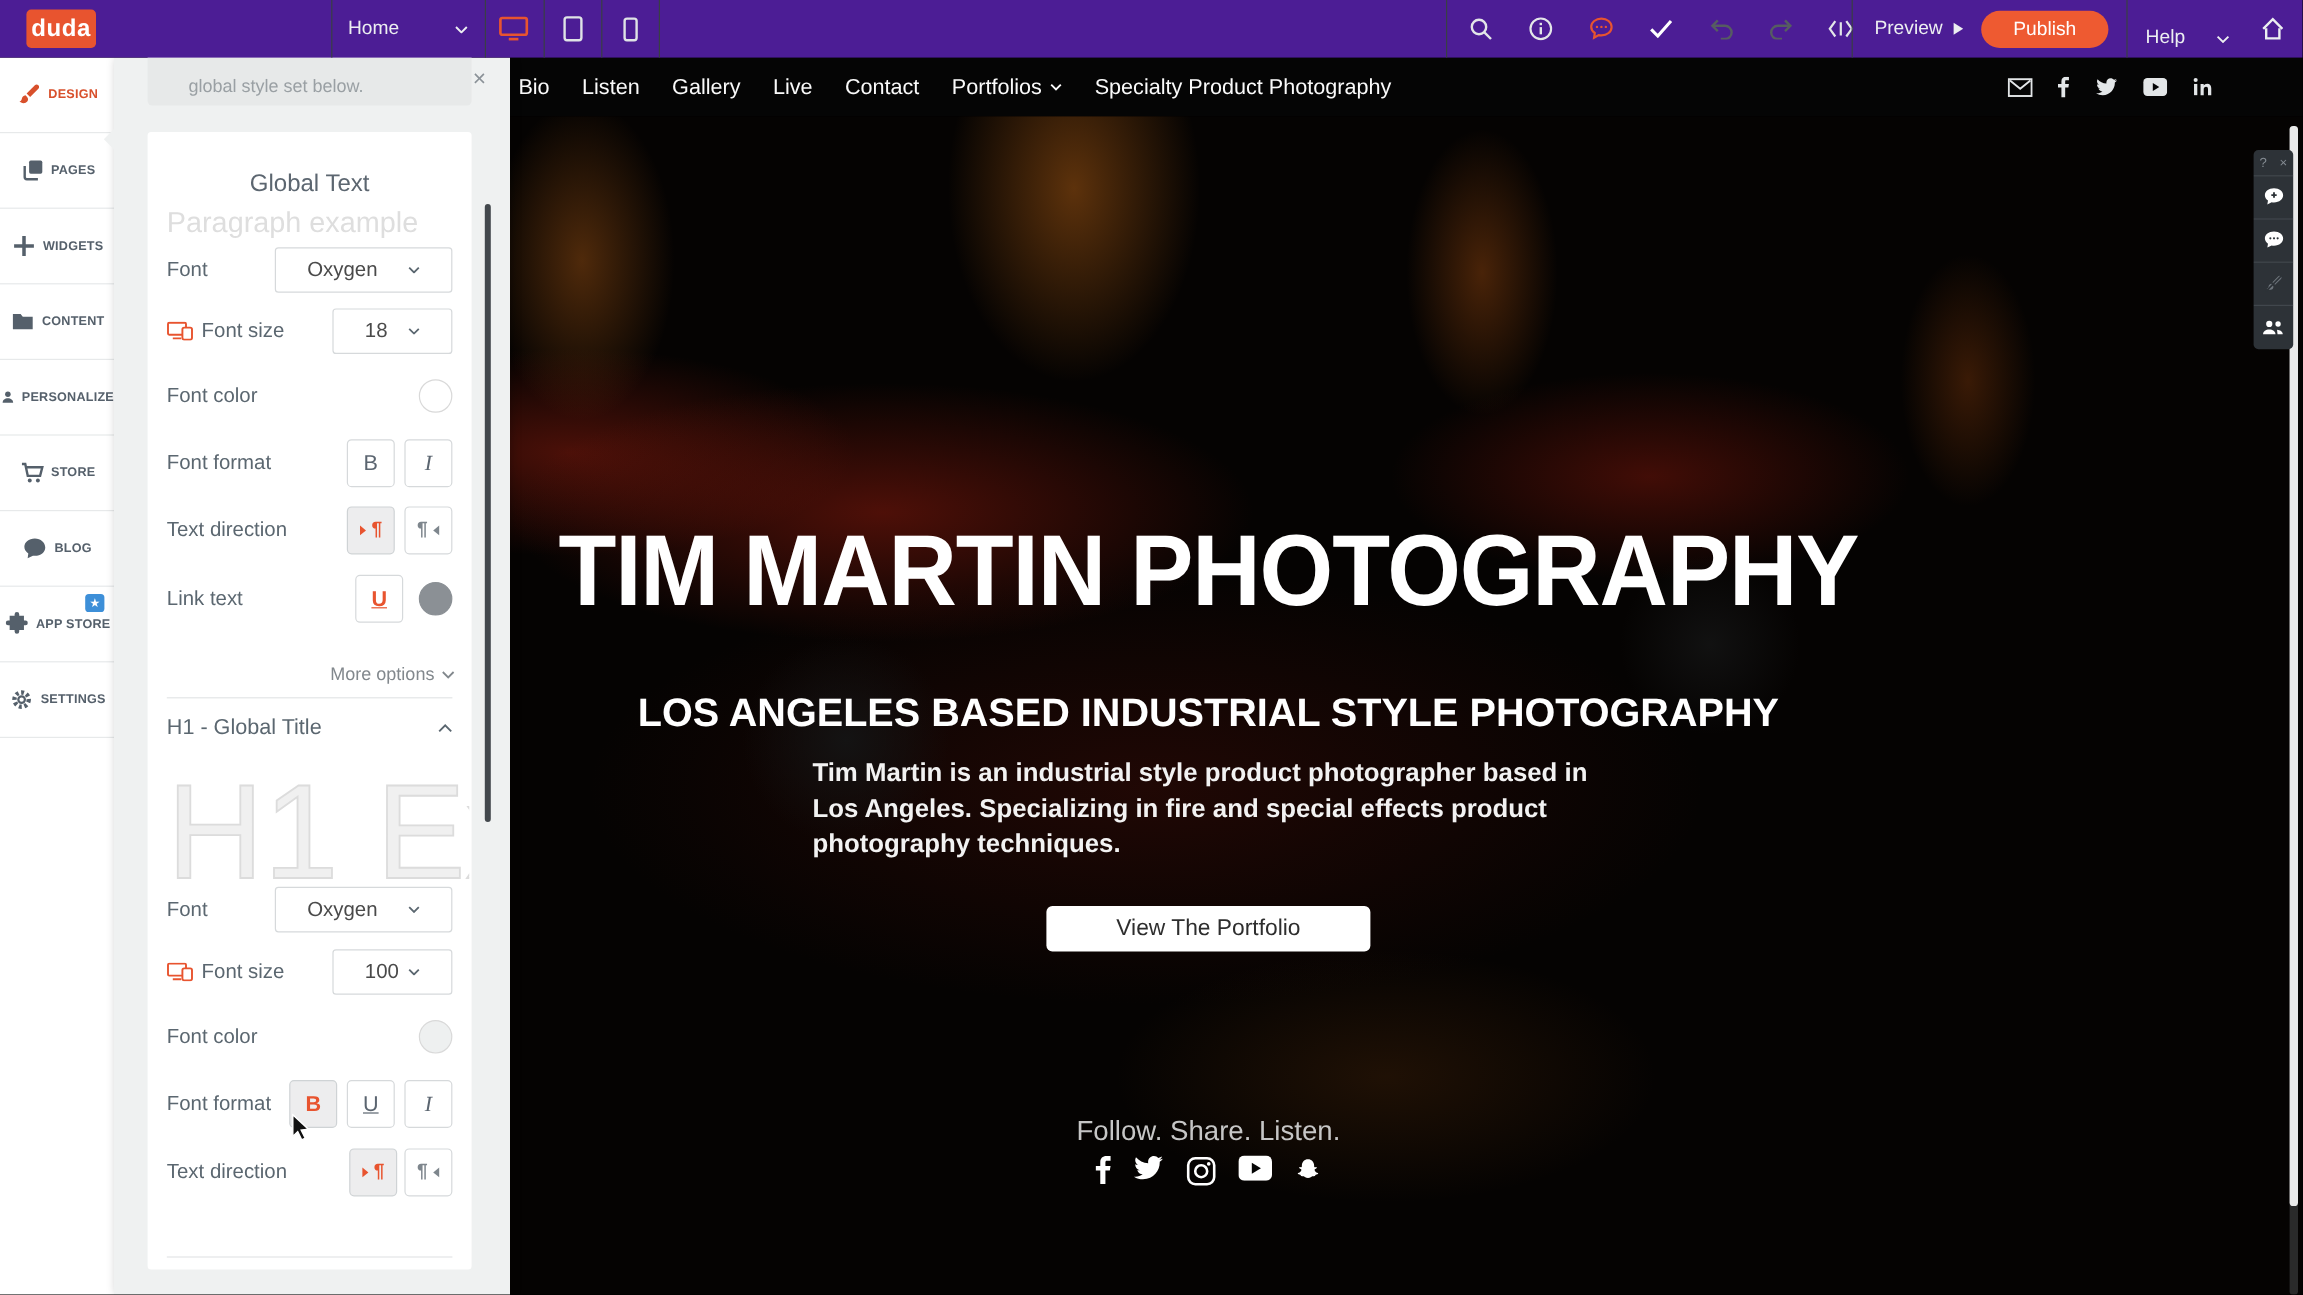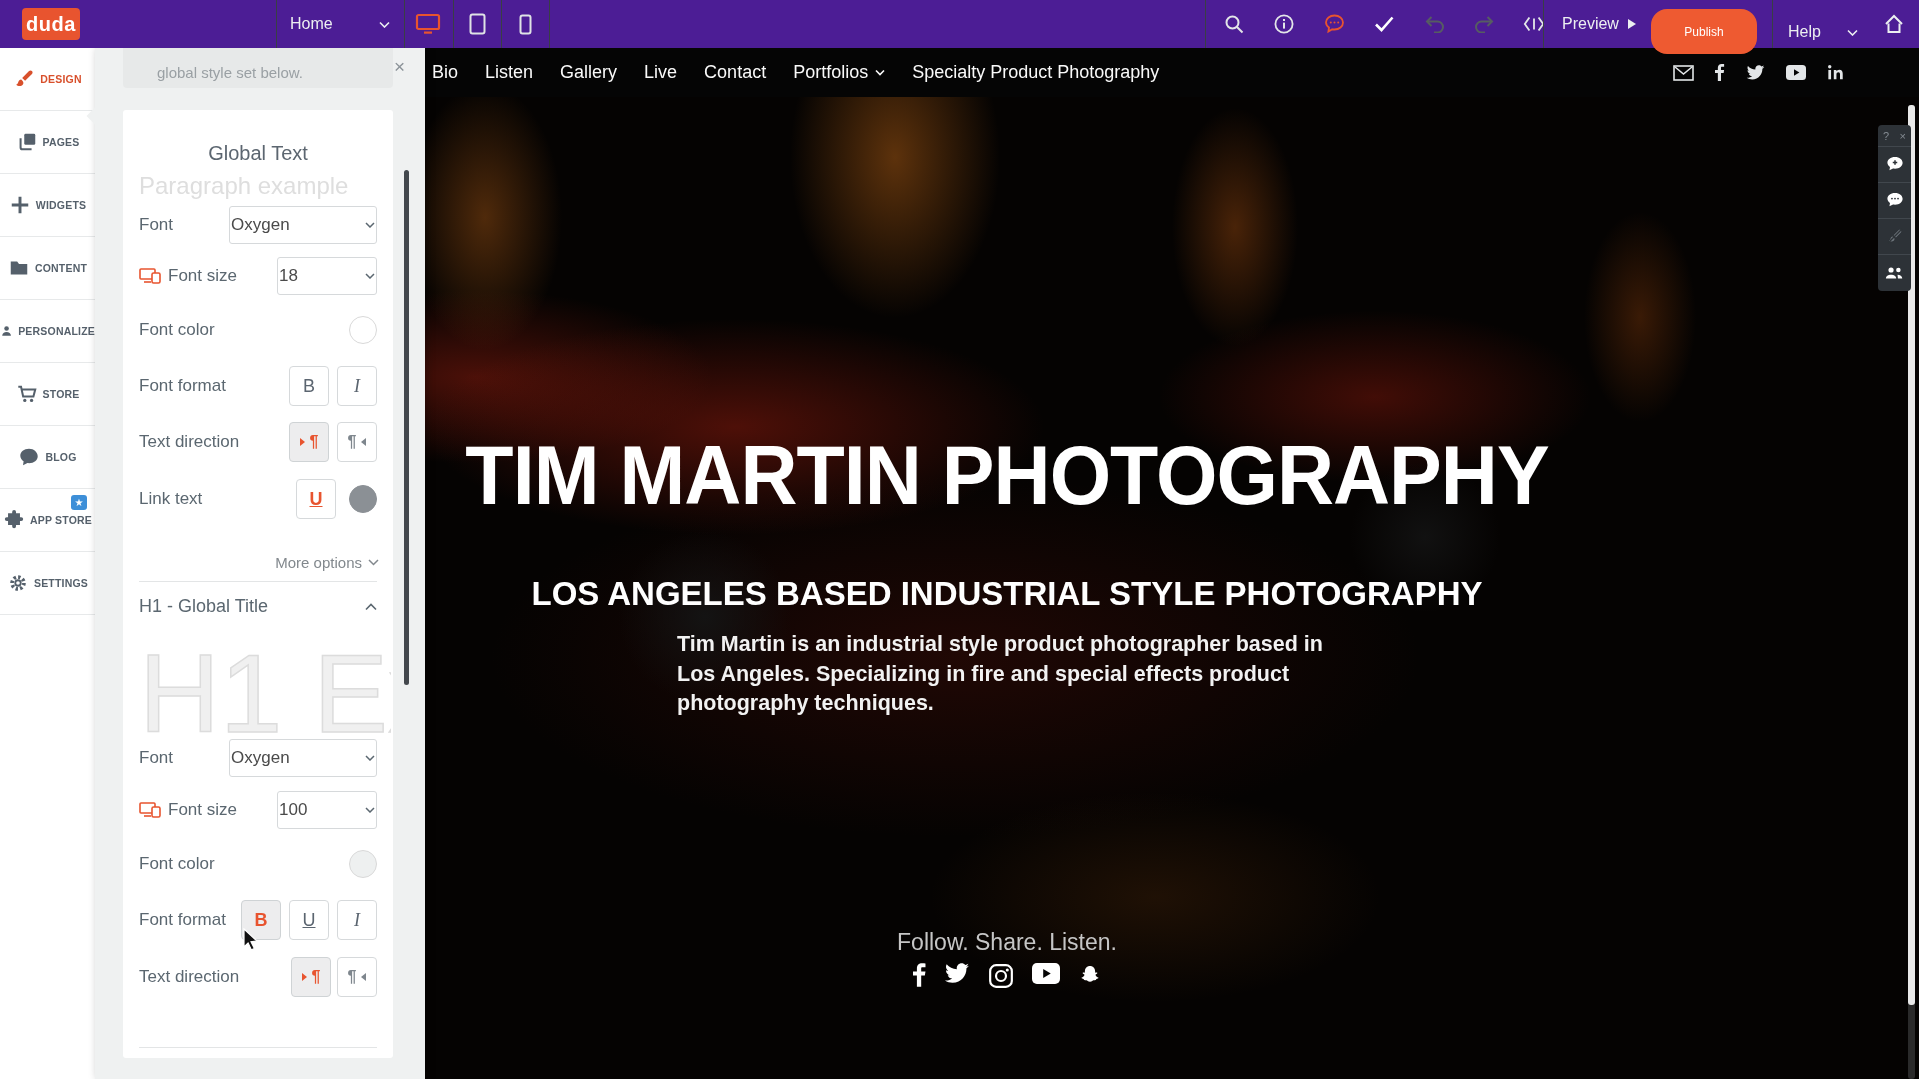--- a/index.html
+++ b/index.html
@@ -13,21 +13,21 @@
   .logo { position:absolute; left:22px; top:8px; width:58px; height:32px; background:#e8542f; border-radius:4px;
           color:#fff; font-weight:700; font-size:20px; display:flex; align-items:center; justify-content:center; letter-spacing:.5px;}
   .page-sel { position:absolute; left:276px; top:0; width:128px; height:48px; display:flex; align-items:center; justify-content:space-between; padding:0 14px; color:#eceff1; font-size:16px; cursor:pointer;}
   .dev-btn { position:absolute; top:0; width:48px; height:48px; display:flex; align-items:center; justify-content:center; color:#dfe3e6; }
   .dev-btn.active { color:#e8542f; }
   .tb-icons { position:absolute; left:1205px; top:0; height:48px; display:flex; align-items:center; gap:28px; padding-left:18px; }
   .tb-icon { width:22px; height:22px; display:flex; align-items:center; justify-content:center; color:#e3e6e8; }
   .tb-icon.muted { color:#565c62; }
   .tb-icon.orange { color:#e8542f; }
   .preview-btn { position:absolute; left:1552px; top:0; height:48px; display:flex; align-items:center; gap:8px; color:#eceff1; font-size:16px; padding:0 10px;}
-  .publish-btn { position:absolute; left:1651px; top:9px; width:106px; height:45px; border-radius:16px; background:#ee5a31; color:#fff; font-size:12px; display:flex; align-items:center; justify-content:center; border:none;}
+  .publish-btn { position:absolute; left:1651px; top:9px; width:106px; height:31px; border-radius:16px; background:#ee5a31; color:#fff; font-size:16px; display:flex; align-items:center; justify-content:center; border:none;}
   .help-sel { position:absolute; left:1780px; top:0; height:64px; display:flex; align-items:center; gap:26px; color:#eceff1; font-size:16px; padding:0 8px;}
   .home-ic { position:absolute; left:1884px; top:14px; color:#eceff1; }
 
   
   .sidebar { position:absolute; left:0; top:48px; width:95px; height:1031px; background:#fff; z-index:30; }
   .side-item { height:63px; border-bottom:1px solid #e7e9ea; display:flex; flex-direction:row; align-items:center; justify-content:center; gap:5px; color:#55606b; cursor:pointer; position:relative;}
   .side-item .lbl { font-size:10.5px; font-weight:700; letter-spacing:.2px; }
   .side-item.active { color:#d8502c; }
   .badge { position:absolute; right:8px; top:6px; width:16px; height:15px; background:#3d8fd8; border-radius:3px; color:#fff; font-size:10px; display:flex; align-items:center; justify-content:center;}
 
@@ -67,21 +67,21 @@
   .panel-help { position:absolute; right:46px; top:10px; color:#8b9298; font-size:15px; cursor:pointer;}
   .panel-close { position:absolute; right:20px; top:8px; color:#8b9298; font-size:19px; cursor:pointer;}
   .note-box { position:absolute; left:28px; top:-14px; width:270px; height:54px; background:#e7e9e9; border-radius:4px; overflow:hidden;}
   .note-box span { position:absolute; left:34px; top:30px; font-size:15px; color:#9aa0a4;}
   .card { position:absolute; left:28px; top:62px; width:270px; height:948px; background:#fff; border-radius:3px; }
   .card .sect-head { position:absolute; left:0; width:100%; text-align:center; color:#5c6670; font-size:20px;}
   .ptext-preview { position:absolute; left:16px; color:#dedede; font-size:24px; white-space:nowrap;}
   .prow { position:absolute; left:16px; width:238px; height:40px; display:flex; align-items:center;}
   .plabel { color:#5b6770; font-size:17px; display:flex; align-items:center; gap:7px;}
   .pctrl { margin-left:auto; display:flex; align-items:center; gap:8px;}
-  .dropdown { height:38px; border:1px solid #d6d9db; border-radius:3px; background:#fff; display:flex; align-items:center; justify-content:space-between; padding:0 1px; color:#4a4a4a; font-size:17px; cursor:pointer;margin-left:26px;}
+  .dropdown { height:38px; border:1px solid #d6d9db; border-radius:3px; background:#fff; display:flex; align-items:center; justify-content:space-between; padding:0 26px; color:#4a4a4a; font-size:17px; cursor:pointer;margin-left:26px;}
   .dd-font { width:148px; }
   .dd-size { width:100px; }
   .swatch { width:28px; height:28px; border-radius:50%; border:1px solid #d9d9d9; background:#fff; cursor:pointer;}
   .swatch.gray { background:#eef0f0; }
   .swatch.dark { background:#8b9095; border-color:#8b9095;}
   .fbtn { width:40px; height:40px; border:1px solid #d6d9db; border-radius:4px; background:#fff; font-size:18px; color:#5b6570; display:flex; align-items:center; justify-content:center; cursor:pointer; font-family:"Liberation Sans",sans-serif;}
   .fbtn.italic { font-family:"Liberation Serif",serif; font-style:italic; }
   .fbtn.underline { text-decoration:underline; }
   .fbtn.orange { color:#e8542f; font-weight:700;}
   .fbtn.active { background:#ededee; border-color:#cfd3d5;}
@@ -157,20 +157,21 @@
             <rect x="1.6" y="7" width="3.2" height="11" fill="currentColor"></rect>
             <path d="M8 7h3.1v1.6c.6-1 1.8-1.9 3.4-1.9 2.7 0 4 1.7 4 4.8V18h-3.2v-5.8c0-1.6-.6-2.4-1.9-2.4-1.4 0-2.3 1-2.3 2.6V18H8z" fill="currentColor"></path>
           </svg>
       </div>
     </div>
 
     <div class="hero">
       <div class="hero-title">TIM MARTIN PHOTOGRAPHY</div>
       <div class="hero-sub">LOS ANGELES BASED INDUSTRIAL STYLE PHOTOGRAPHY</div>
       <div class="hero-desc">Tim Martin is an industrial style product photographer based in Los Angeles. Specializing in fire and special effects product photography techniques.</div>
+      <button class="cta">View The Portfolio</button>
       <div class="hero-cap">Follow. Share. Listen.</div>
       <div class="hero-social">
         <svg width="13" height="24" viewBox="0 0 10 18">
             <path d="M7 3h2.6V.1C9 .05 8 0 6.9 0 4.6 0 3 1.4 3 4v2.4H0v3h3V18h3.3V9.4h2.8l.5-3H6.3V4.1C6.3 3.3 6.6 3 7 3z" fill="#fff"></path>
           </svg>
         <svg width="26" height="22" viewBox="0 0 20 17">
             <path d="M19.3 2.1c-.7.3-1.4.5-2.2.6.8-.5 1.4-1.2 1.7-2.1-.7.4-1.6.8-2.4.9C15.7.7 14.7.2 13.6.2c-2.1 0-3.8 1.7-3.8 3.8 0 .3 0 .6.1.9C6.7 4.7 3.9 3.2 2 1c-.3.6-.5 1.2-.5 1.9 0 1.3.7 2.5 1.7 3.2-.6 0-1.2-.2-1.7-.5v.1c0 1.8 1.3 3.4 3 3.7-.3.1-.7.1-1 .1-.2 0-.5 0-.7-.1.5 1.5 1.9 2.6 3.5 2.6-1.3 1-2.9 1.6-4.7 1.6H.7c1.7 1.1 3.7 1.7 5.8 1.7 7 0 10.8-5.8 10.8-10.8v-.5c.8-.5 1.5-1.2 2-2z" fill="#fff"></path>
           </svg>
         <svg width="26" height="26" viewBox="0 0 24 24">
             <rect x="2" y="2" width="20" height="20" rx="5.5" fill="none" stroke="#fff" stroke-width="2"></rect>

